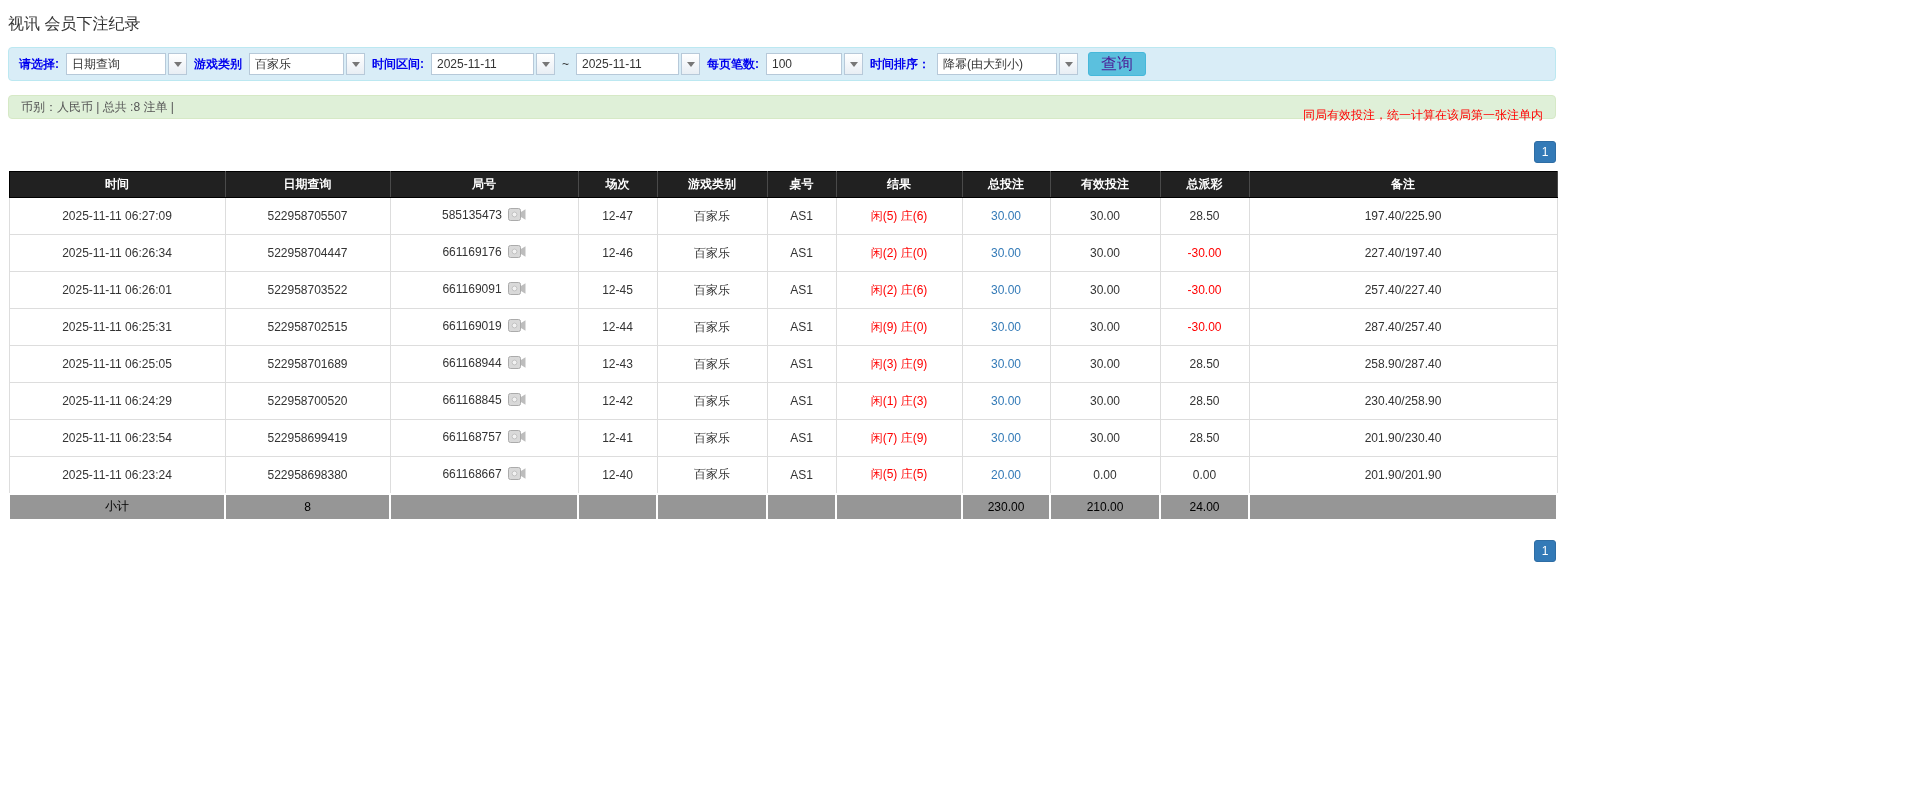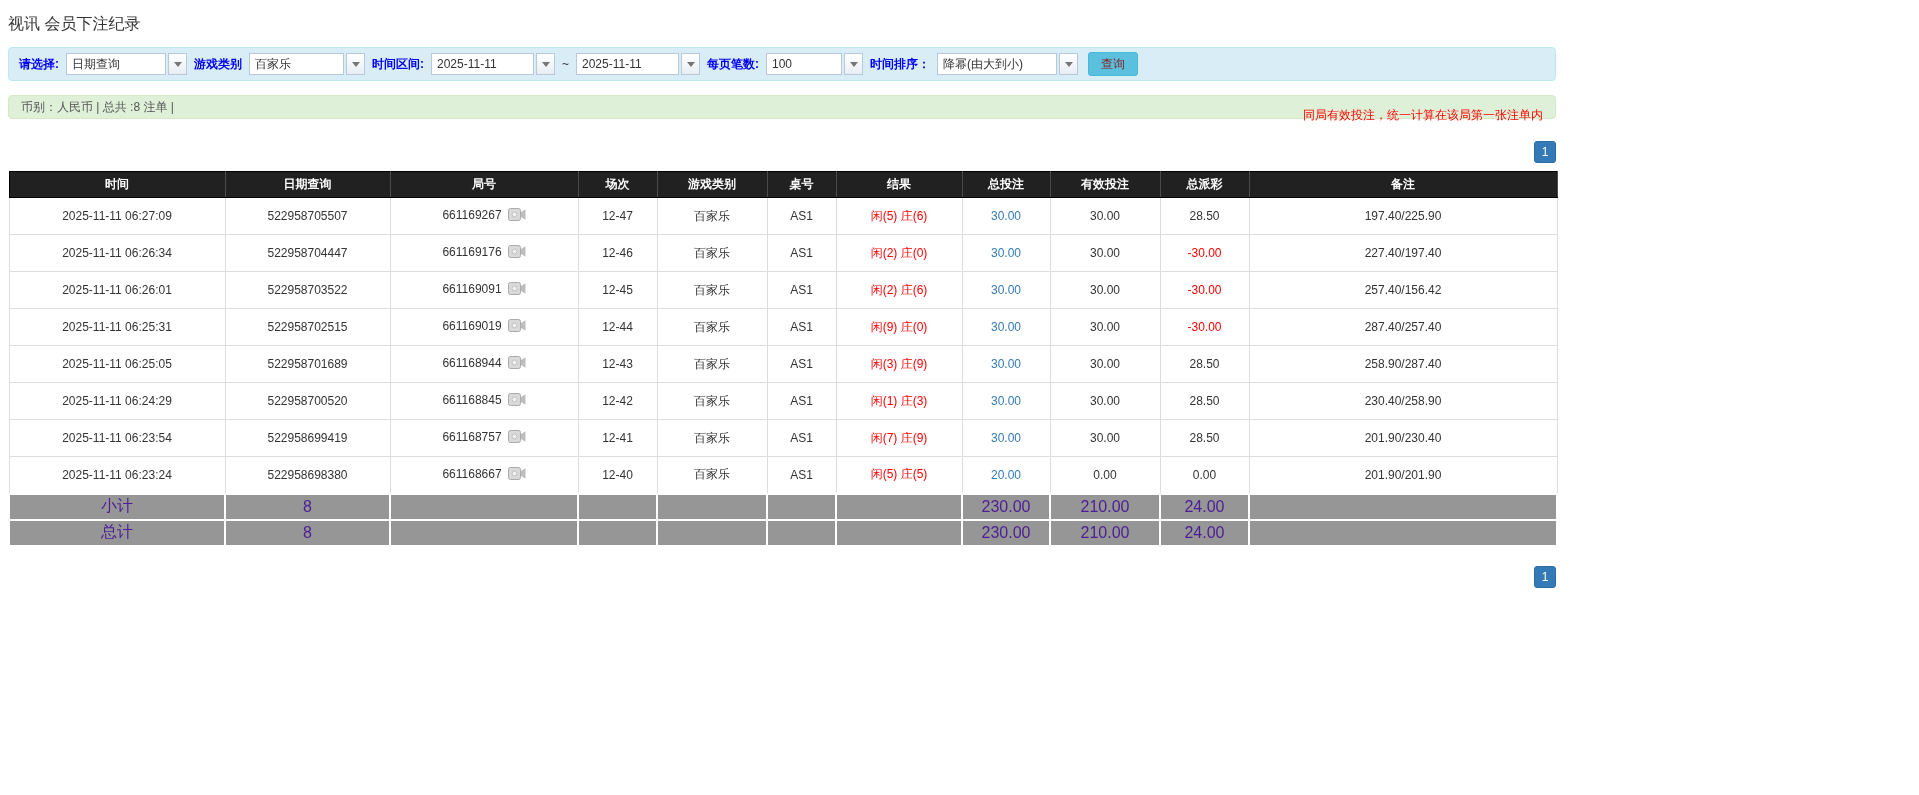--- a/index.html
+++ b/index.html
@@ -32,23 +32,23 @@
   }
   .combo .arrow-btn {
     width: 19px; height: 22px; border: 1px solid #b7c9d9;
     background: linear-gradient(#ffffff, #e8eef4);
     display: flex; align-items: center; justify-content: center; cursor: pointer;
   }
   .caret { width: 0; height: 0; border: 4px solid transparent; border-top: 5px solid #777; margin-top: 5px; }
   .w-select { width: 100px; } .w-game { width: 95px; } .w-date { width: 103px; }
   .w-size { width: 76px; } .w-sort { width: 120px; }
   .search-btn {
-    background: var(--button-blue, #5bc0de); color: #7f1d1d;
+    background: var(--button-blue, #5bc0de); color: #4c1d95;
     border: 1px solid #46b8da; border-radius: 3px;
-    height: 24px; padding: 0 12px; font-size: 12px; cursor: pointer; margin-left: 3px;
+    height: 24px; padding: 0 12px; font-size: 16px; cursor: pointer; margin-left: 3px;
     font-family: "Liberation Sans", "DejaVu Sans", sans-serif;
   }
 
   
   .summary-bar {
     margin-top: 14px;
     background: var(--summary-bg, #dff0d8);
     border: 1px solid var(--summary-border, #d6e9c6);
     border-radius: 4px;
     height: 24px; padding: 0 12px;
@@ -81,22 +81,22 @@
     height: 37px; background: #fff;
     border: 1px solid #ddd;
     text-align: center; color: #333; font-size: 12px;
     overflow: hidden; white-space: nowrap;
   }
   tbody .bet-link { color: var(--link-blue, #337ab7); text-decoration: none; cursor: pointer; }
   tbody .neg { color: var(--negative-red, #ff0000); }
   tbody .res { color: var(--result-red, #ff0000); }
   .round-icon { display: inline-block; vertical-align: -2px; margin-left: 6px; cursor: pointer; }
   tfoot td {
-    height: 26px; background: var(--footer-bg, #969696); color: #4c1d95;
-    border: 2px solid #fff; text-align: center; font-size: 16px;
+    height: 26px; background: var(--footer-bg, #969696); color: #000000;
+    border: 2px solid #fff; text-align: center; font-size: 12px;
   }
 </style>
 </head>
 <body>
 
 <div class="container">
 
   <h1 class="page-title">视讯 会员下注纪录</h1>
 
   <div class="filter-bar">
@@ -185,21 +185,21 @@
           <th>总投注</th>
           <th>有效投注</th>
           <th>总派彩</th>
           <th>备注</th>
         </tr>
     </thead>
     <tbody>
         <tr>
           <td>2025-11-11 06:27:09</td>
           <td>522958705507</td>
-          <td><span>661169267</span><span class="round-icon"><svg width="18" height="13" viewBox="0 0 18 13">
+          <td><span>585135473</span><span class="round-icon"><svg width="18" height="13" viewBox="0 0 18 13">
                 <rect x="0.5" y="0.5" width="12" height="12" rx="2" fill="#d9d9d9" stroke="#ababab"></rect>
                 <polygon points="13,4 17.5,1.2 17.5,11.8 13,9" fill="#bdbdbd"></polygon>
                 <circle cx="6.5" cy="6.5" r="2.4" fill="#f2f2f2" stroke="#ababab" stroke-width="0.6"></circle>
               </svg></span></td>
           <td>12-47</td>
           <td>百家乐</td>
           <td>AS1</td>
           <td><span class="res">闲(5)</span> <span class="res">庄(6)</span></td>
           <td><a class="bet-link">30.00</a></td>
           <td>30.00</td>
@@ -231,21 +231,21 @@
                 <polygon points="13,4 17.5,1.2 17.5,11.8 13,9" fill="#bdbdbd"></polygon>
                 <circle cx="6.5" cy="6.5" r="2.4" fill="#f2f2f2" stroke="#ababab" stroke-width="0.6"></circle>
               </svg></span></td>
           <td>12-45</td>
           <td>百家乐</td>
           <td>AS1</td>
           <td><span class="res">闲(2)</span> <span class="res">庄(6)</span></td>
           <td><a class="bet-link">30.00</a></td>
           <td>30.00</td>
           <td class="neg">-30.00</td>
-          <td>257.40/156.42</td>
+          <td>257.40/227.40</td>
         </tr>
         <tr>
           <td>2025-11-11 06:25:31</td>
           <td>522958702515</td>
           <td><span>661169019</span><span class="round-icon"><svg width="18" height="13" viewBox="0 0 18 13">
                 <rect x="0.5" y="0.5" width="12" height="12" rx="2" fill="#d9d9d9" stroke="#ababab"></rect>
                 <polygon points="13,4 17.5,1.2 17.5,11.8 13,9" fill="#bdbdbd"></polygon>
                 <circle cx="6.5" cy="6.5" r="2.4" fill="#f2f2f2" stroke="#ababab" stroke-width="0.6"></circle>
               </svg></span></td>
           <td>12-44</td>
@@ -333,33 +333,20 @@
         <td></td>
         <td></td>
         <td></td>
         <td></td>
         <td></td>
         <td>230.00</td>
         <td>210.00</td>
         <td>24.00</td>
         <td></td>
       </tr>
-      <tr>
-        <td>总计</td>
-        <td>8</td>
-        <td></td>
-        <td></td>
-        <td></td>
-        <td></td>
-        <td></td>
-        <td>230.00</td>
-        <td>210.00</td>
-        <td>24.00</td>
-        <td></td>
-      </tr>
     </tfoot>
   </table>
 
   <div class="pager pager-bottom">
     <span class="page-btn">1</span>
   </div>
 
 </div>
 
 </body></html>

